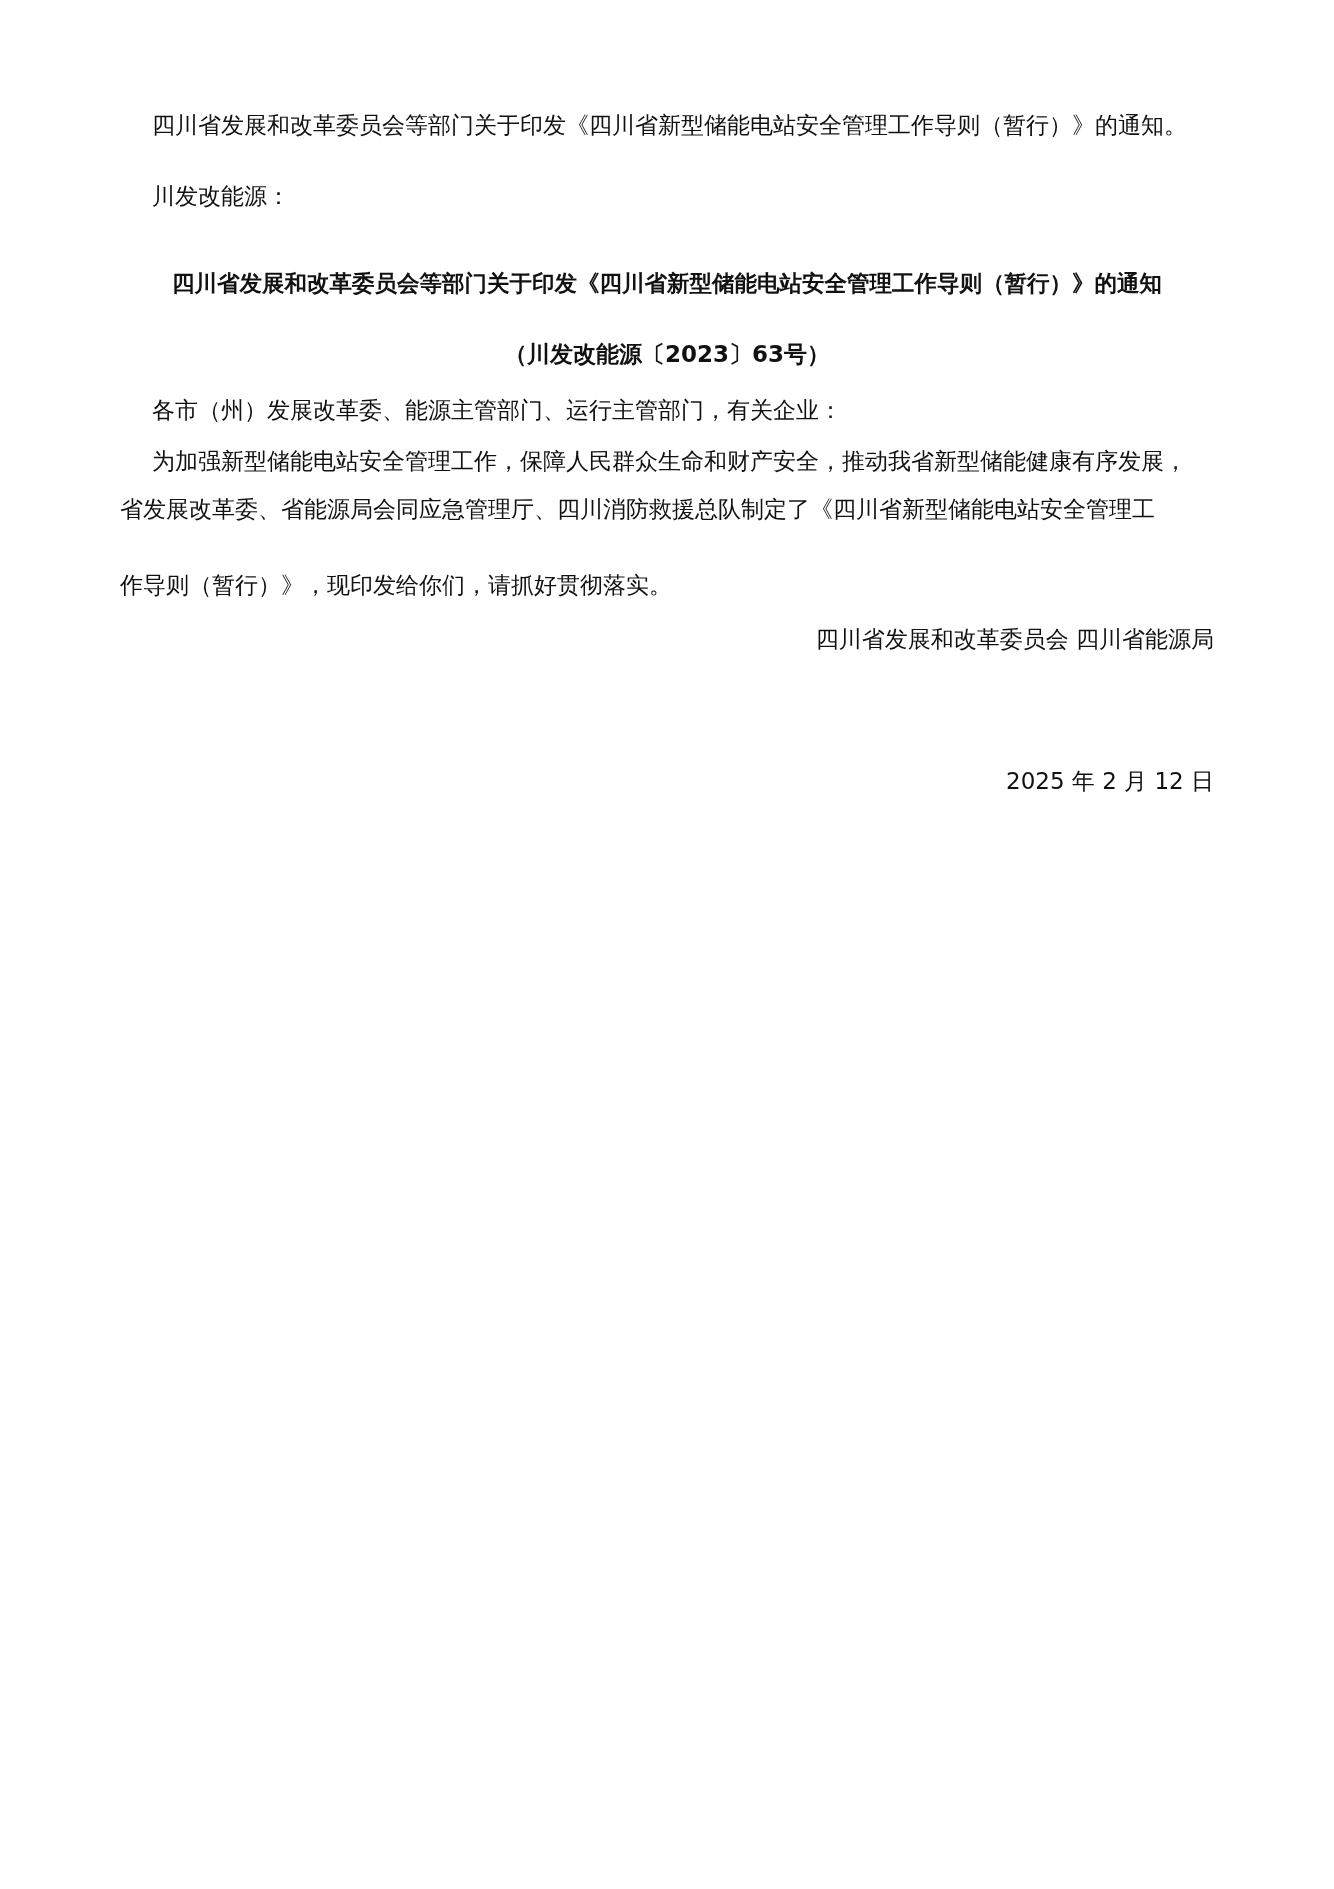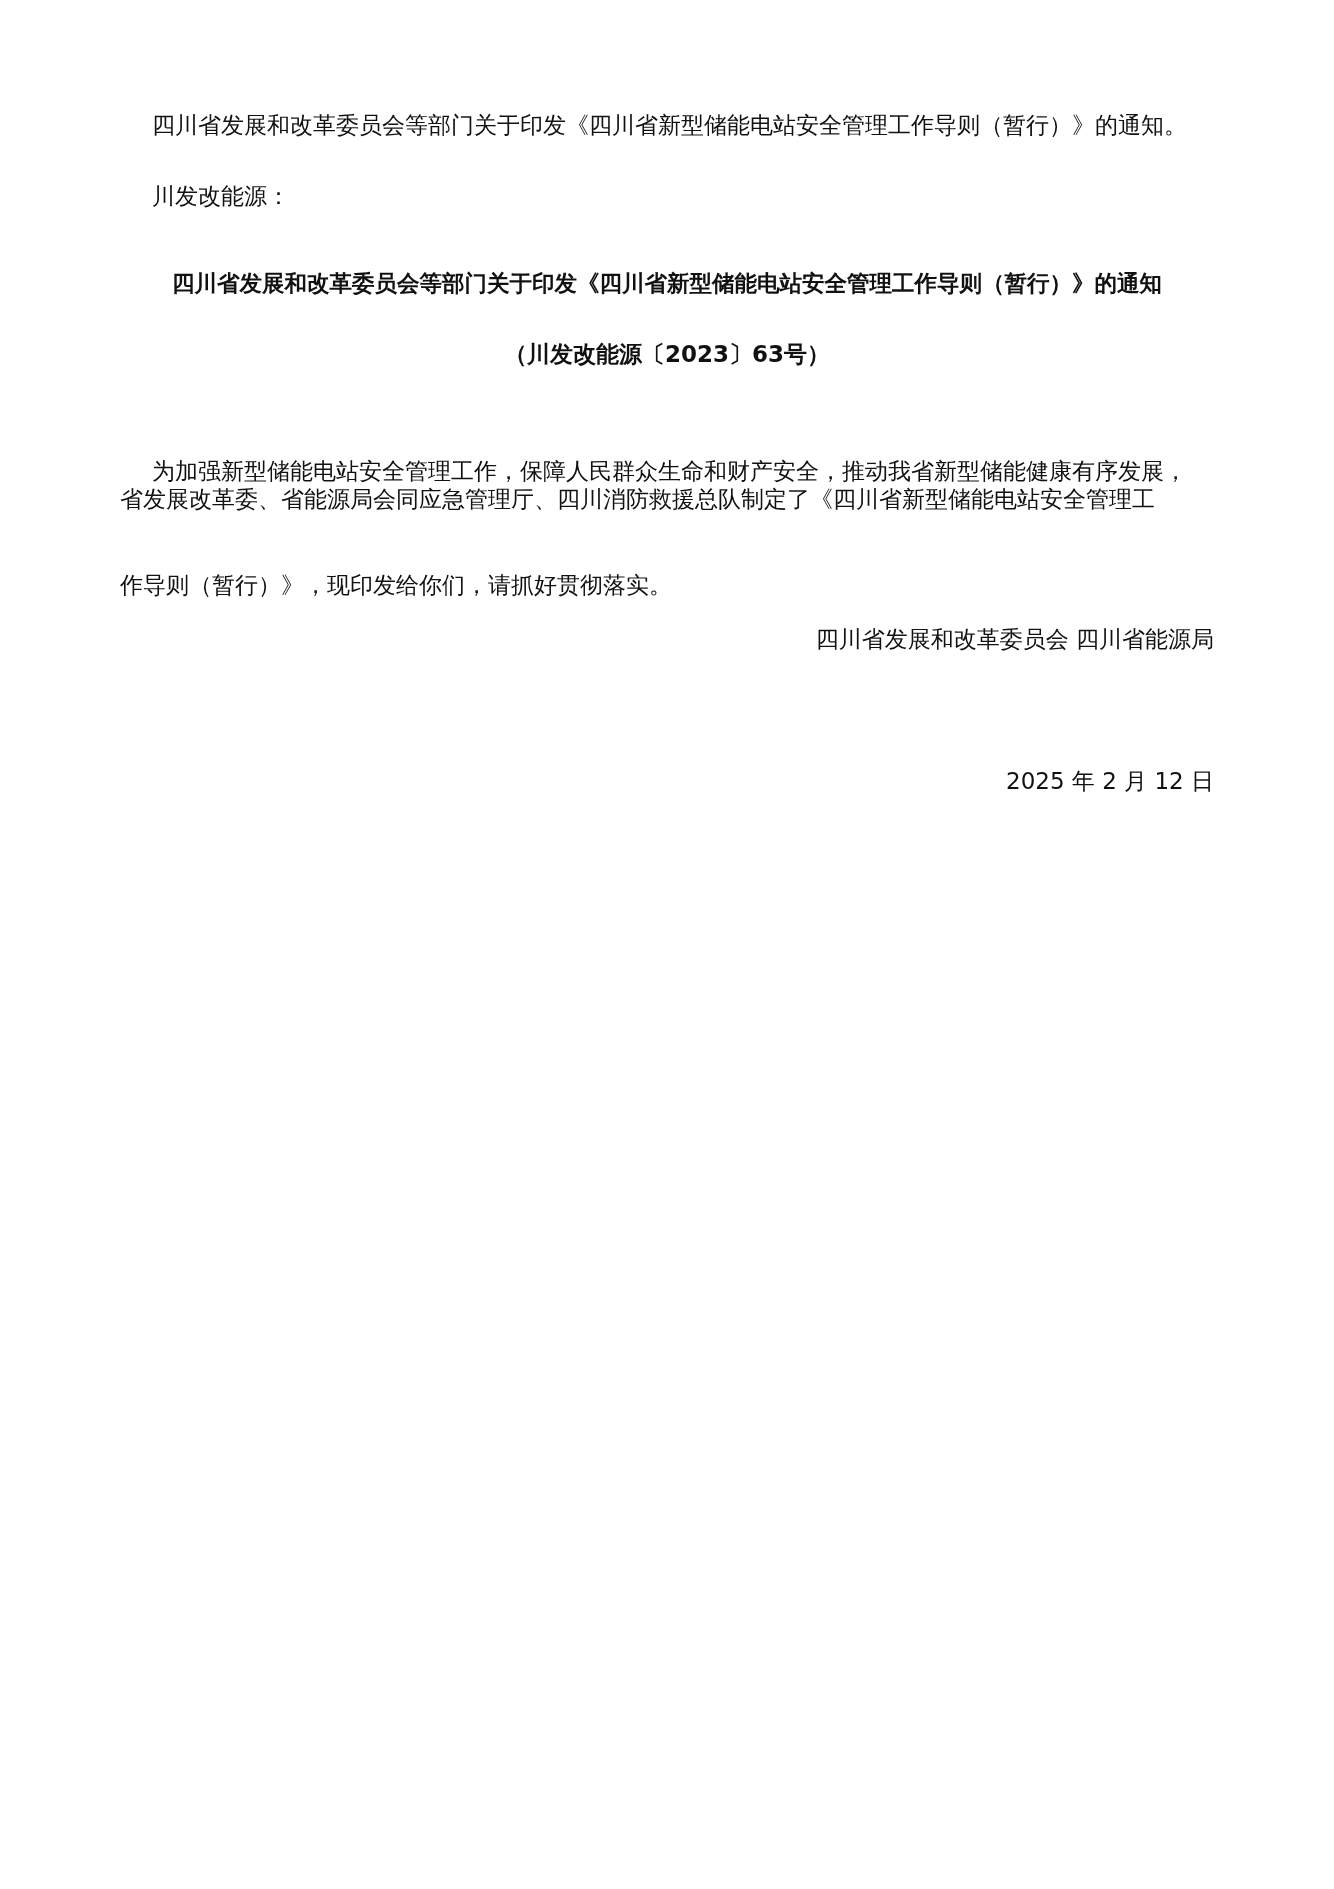--- a/index.html
+++ b/index.html
@@ -49,21 +49,22 @@
 <div class="page">
 
   <div class="line indent" style="top:110px;">四川省发展和改革委员会等部门关于印发《四川省新型储能电站安全管理工作导则（暂行）》的通知。</div>
 
   <div class="line indent" style="top:181px;">川发改能源：</div>
 
   <div class="line center bold" style="top:252px; font-size:22.5px;">四川省发展和改革委员会等部门关于印发《四川省新型储能电站安全管理工作导则（暂行）》的通知</div>
 
   <div class="line center bold" style="top:323px;">（川发改能源〔2023〕63号）</div>
 
+  <div class="line indent" style="top:395px;">各市（州）发展改革委、能源主管部门、运行主管部门，有关企业：</div>
 
-  <div class="line indent" style="top:456px;text-align:center;">为加强新型储能电站安全管理工作，保障人民群众生命和财产安全，推动我省新型储能健康有序发展，</div>
-  <div class="line left" style="top:484px;">省发展改革委、省能源局会同应急管理厅、四川消防救援总队制定了《四川省新型储能电站安全管理工</div>
+  <div class="line indent" style="top:446px;text-align:center;">为加强新型储能电站安全管理工作，保障人民群众生命和财产安全，推动我省新型储能健康有序发展，</div>
+  <div class="line left" style="top:494px;">省发展改革委、省能源局会同应急管理厅、四川消防救援总队制定了《四川省新型储能电站安全管理工</div>
   <div class="line left" style="top:570px;">作导则（暂行）》，现印发给你们，请抓好贯彻落实。</div>
 
   <div class="line right" style="top:624px;">四川省发展和改革委员会 四川省能源局</div>
   <div class="line right" style="top:766px;">2025 年 2 月 12 日</div>
 
 </div>
 
 </body></html>

